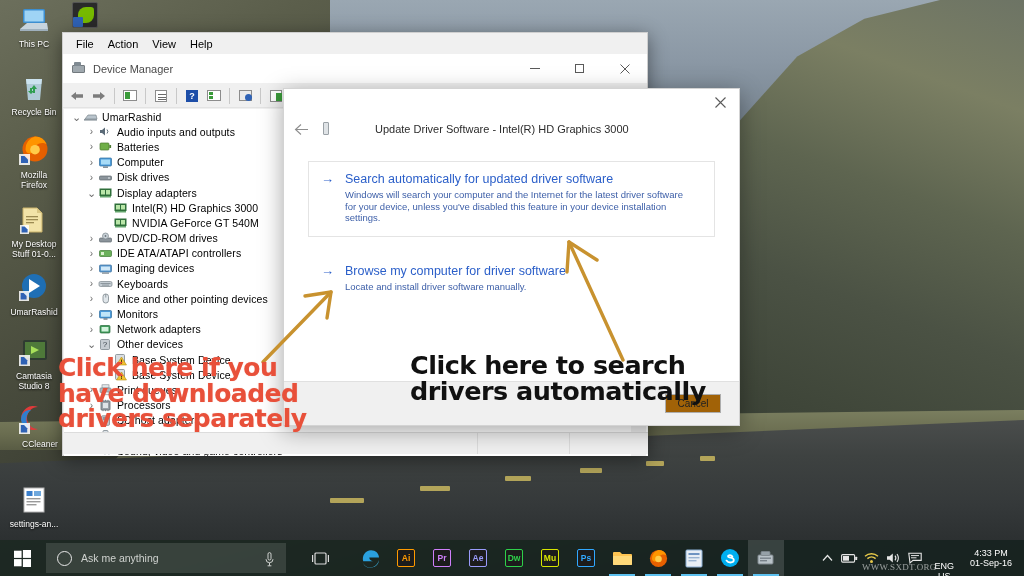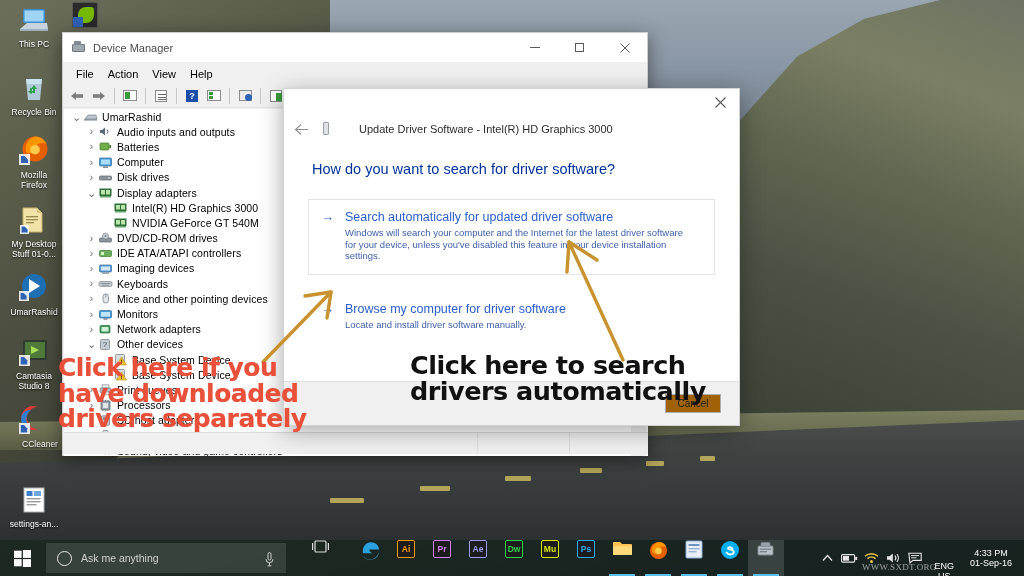--- a/index.html
+++ b/index.html
@@ -194,21 +194,21 @@
   }
   #ud-back {
     width: 22px; height: 22px;
     display: flex; align-items: center; justify-content: center;
     color: #8e8e8e; font-size: 14px;
   }
   #ud-devicon {
     width: 16px; height: 16px; margin-left: 6px; position: relative;
   }
   #ud-caption {
-    font-size: 11px; color: #2c2c2c; margin-left: 6px; padding-left: 19px;
+    font-size: 11px; color: #2c2c2c; margin-left: 22px; padding-left: 19px;
   }
   #ud-heading {
     font-size: 14.5px;
     color: #003399;
     margin: 22px 0 0 28px;
     font-weight: normal;
   }
   .ud-option {
     margin: 0 24px;
     padding: 10px 12px 12px 12px;
@@ -297,21 +297,21 @@
     border: 1.6px solid #e8e8e8;
     border-radius: 50%;
     margin-left: 11px;
   }
   #search-text {
     color: #cfd2cf; font-size: 10.5px; margin-left: 9px;
   }
   #mic-icon { position: absolute; right: 12px; top: 9px; }
   .tb-app {
     width: 36px; height: 36px;
-    display: flex; justify-content: center;
+    display: flex; align-items: center; justify-content: center;
     position: relative;
   }
   .tb-app.active { background: rgba(255,255,255,0.14); }
   .tb-app .underline {
     position: absolute; bottom: 0; left: 5px; width: 26px; height: 2px;
     background: #5dc1f0;
   }
   .ai-box {
     width: 18px; height: 18px;
     border: 1.6px solid;
@@ -430,20 +430,27 @@
 
 <div class="desk-icon" style="left:68px; top:2px; width:34px;">
   <span class="glyph" style="width:26px;height:26px;background:#2a2a2a;border:1px solid #555;border-radius:2px;display:block;position:relative;">
     <span style="position:absolute;left:5px;top:4px;width:16px;height:16px;background:#76b900;border-radius:50% 20% 50% 20%;"></span>
     <span style="position:absolute;left:0px;bottom:0px;width:10px;height:10px;background:#2f62b5;border-radius:1px;"></span>
   </span>
 </div>
 
 <div id="device-manager">
 
+  <div id="dm-menubar">
+    <span>File</span>
+    <span>Action</span>
+    <span>View</span>
+    <span>Help</span>
+  </div>
+
   <div id="dm-titlebar">
     <span style="width:16px;height:16px;margin-left:8px;position:relative;">
       <span style="position:absolute;left:1px;top:4px;width:13px;height:8px;background:#9fa8ae;border:1px solid #72797e;border-radius:1px;"></span>
       <span style="position:absolute;left:3px;top:1px;width:7px;height:4px;background:#7f8a92;border-radius:1px;"></span>
     </span>
     <span id="dm-title-text">Device Manager</span>
     <div style="margin-left:auto; display:flex;">
       <div class="dm-winbtn">
         <span style="display:block;width:10px;height:1px;background:#5a5a5a;"></span>
       </div>
@@ -451,27 +458,20 @@
         <span style="display:block;width:9px;height:9px;border:1px solid #5a5a5a;"></span>
       </div>
       <div class="dm-winbtn">
         <svg width="10" height="10" viewBox="0 0 10 10">
             <path d="M0.5 0.5 L9.5 9.5 M9.5 0.5 L0.5 9.5" stroke="#5a5a5a" stroke-width="1" fill="none"></path>
           </svg>
       </div>
     </div>
   </div>
 
-  <div id="dm-menubar">
-    <span>File</span>
-    <span>Action</span>
-    <span>View</span>
-    <span>Help</span>
-  </div>
-
   <div id="dm-toolbar">
     <div class="tb-btn">
       <svg width="14" height="12" viewBox="0 0 14 12">
           <path d="M1 6 L6 2 L6 4.3 L13 4.3 L13 7.7 L6 7.7 L6 10 Z" fill="#7c7c7c"></path>
         </svg>
     </div>
     <div class="tb-btn">
       <svg width="14" height="12" viewBox="0 0 14 12">
           <path d="M13 6 L8 2 L8 4.3 L1 4.3 L1 7.7 L8 7.7 L8 10 Z" fill="#7c7c7c"></path>
         </svg>
@@ -752,21 +752,20 @@
       <svg width="15" height="13" viewBox="0 0 15 13">
           <path d="M7 1.5 L1.5 6.5 L7 11.5 M1.8 6.5 L14 6.5" stroke="#8e8e8e" stroke-width="1.1" fill="none"></path>
         </svg>
     </div>
     <div id="ud-devicon">
       <span style="position:absolute;left:5px;top:1px;width:6px;height:13px;background:#dfe3e6;border:1px solid #9aa1a6;border-radius:1px;display:block;"></span>
     </div>
     <span id="ud-caption">Update Driver Software - Intel(R) HD Graphics 3000</span>
   </div>
 
-  <h2 id="ud-heading">How do you want to search for driver software?</h2>
 
   <div class="ud-option" id="ud-option-1">
     <span class="ud-opt-arrow">→</span>
     <div class="ud-opt-title">Search automatically for updated driver software</div>
     <div class="ud-opt-desc">Windows will search your computer and the Internet for the latest driver software for your device, unless you've disabled this feature in your device installation settings.</div>
   </div>
 
   <div class="ud-option" id="ud-option-2">
     <span class="ud-opt-arrow">→</span>
     <div class="ud-opt-title">Browse my computer for driver software</div>

